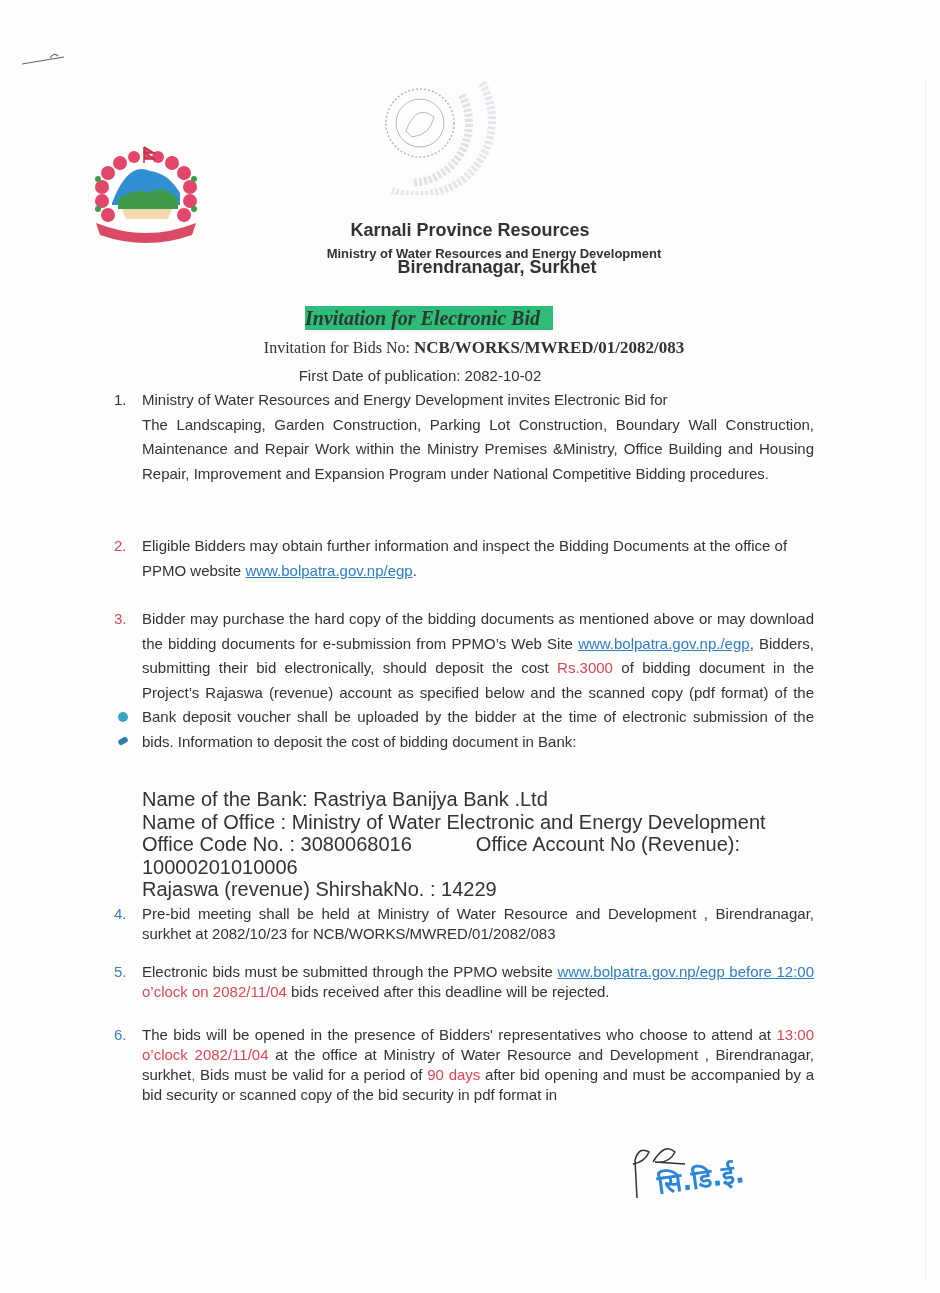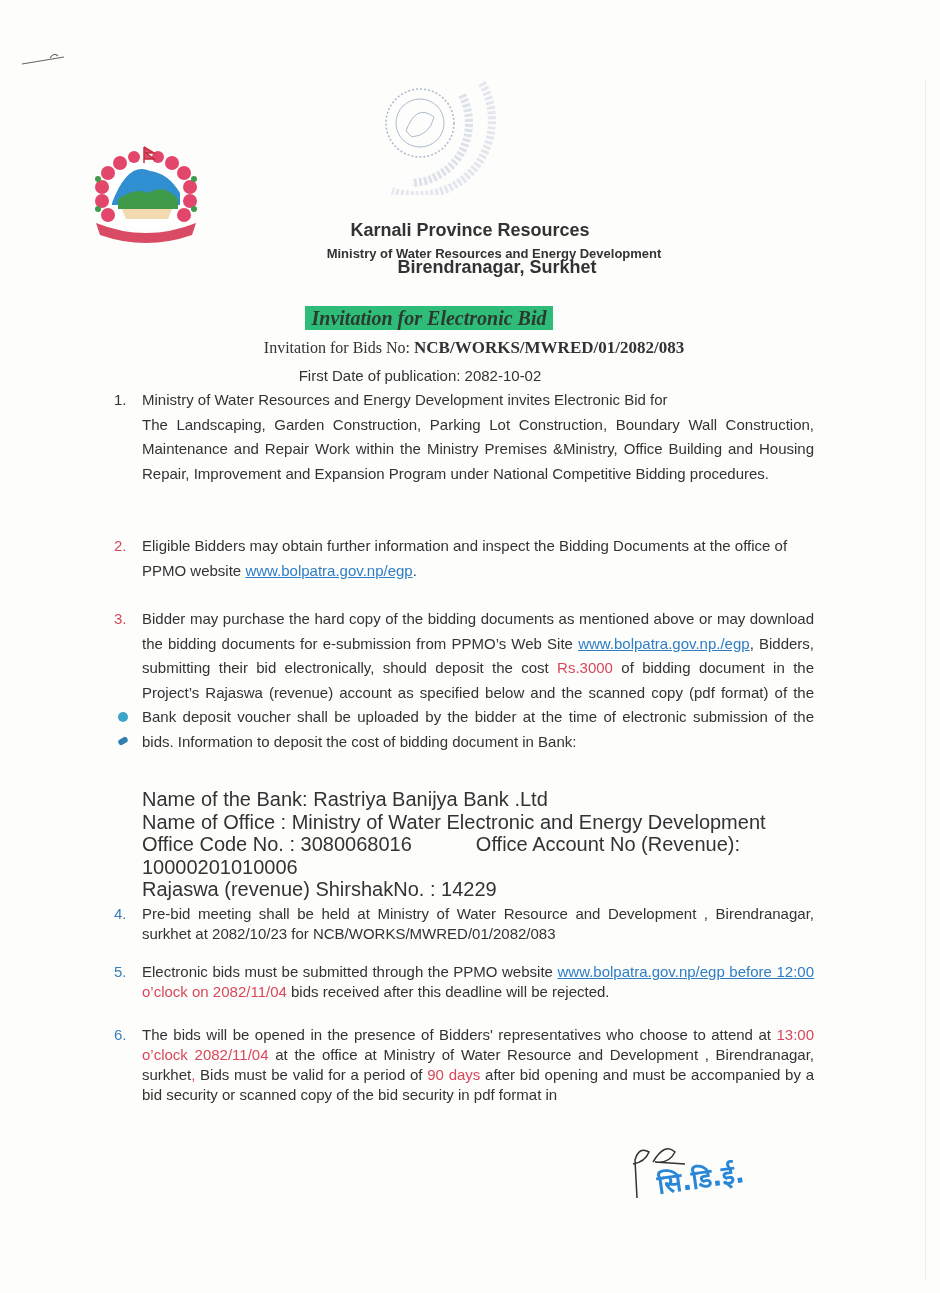--- a/index.html
+++ b/index.html
@@ -11,21 +11,21 @@
   .emblem { left:88px; top:143px; width:116px; height:100px; }
   .stamp { left:372px; top:75px; width:135px; height:120px; opacity:0.55; }
   .pen-mark { left:20px; top:52px; width:48px; height:14px; }
   .header { left:0; width:940px; text-align:center; font-weight:bold; color:#333; }
   .h1 { top:220px; font-size:18px; }
   .h2 { top:246px; font-size:13px;padding-left:24px; }
   .h3 { top:257px; font-size:18px;padding-left:27px; }
   .title-badge {
     top:306px; left:305px; width:248px; height:24px; background:#2fbc78;
     font-family:"Liberation Serif", serif; font-style:italic; font-weight:bold;
-    font-size:20px; color:#2b3a2f; text-align:center; line-height:24px;
+    font-size:20px; color:#2b3a2f; line-height:24px;
   }
   .bid-no { top:338px; left:4px; width:940px; text-align:center; font-family:"Liberation Serif", serif; font-size:16px; color:#333; }
   .bid-no b { font-size:17px; }
   .pub-date { top:367px; left:0; width:840px; text-align:center; font-size:15px; color:#333; }
   .item { left:114px; width:700px; font-size:15px; line-height:24.5px; color:#333; }
   .item .num { position:absolute; left:0; top:0; width:26px; }
   .item .txt { margin-left:28px; text-align:justify; }
   .red { color:#d9485a; }
   .blue-num { color:#3b7fb8; }
   .link { color:#2f7dc4; text-decoration:underline; }

